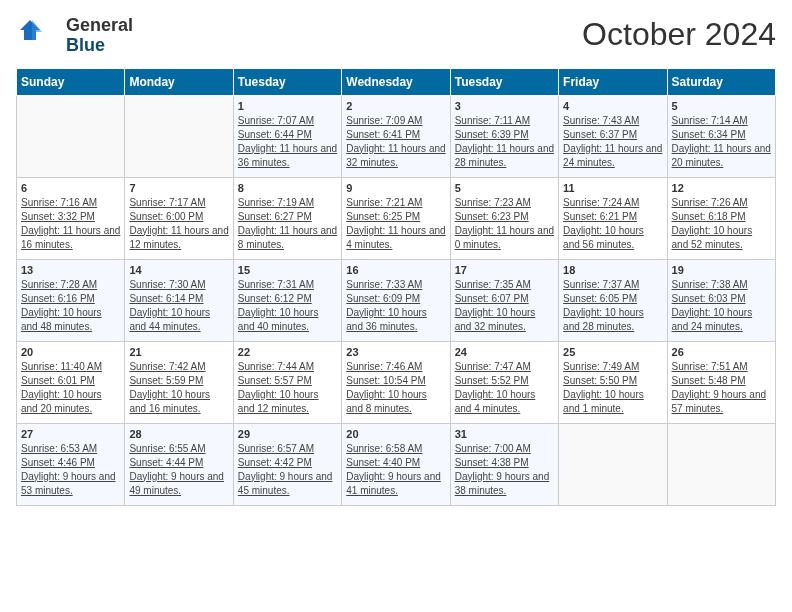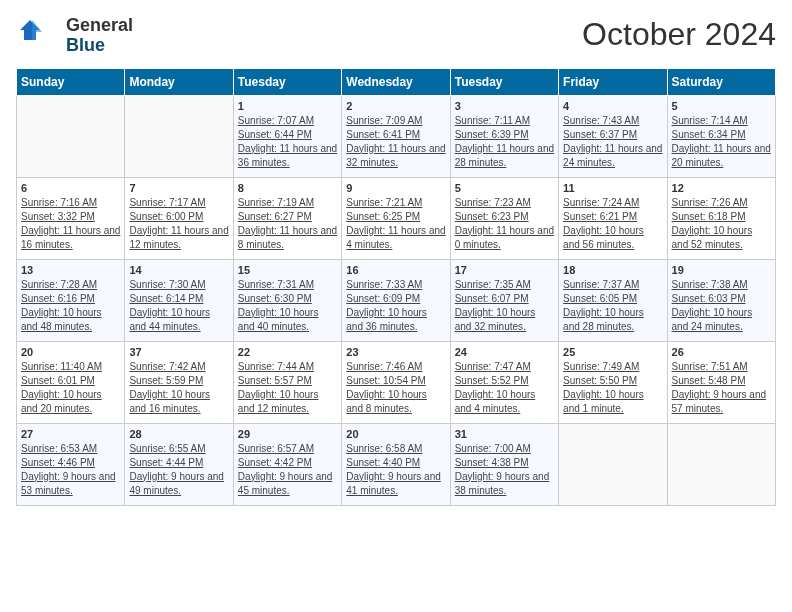--- a/index.html
+++ b/index.html
@@ -211,21 +211,21 @@
         </td>
         <td>
           <span class="day-number">14</span>
           <div class="cell-content">Sunrise: 7:30 AM
 Sunset: 6:14 PM
 Daylight: 10 hours and 44 minutes.</div>
         </td>
         <td>
           <span class="day-number">15</span>
           <div class="cell-content">Sunrise: 7:31 AM
-Sunset: 6:30 PM
+Sunset: 6:12 PM
 Daylight: 10 hours and 40 minutes.</div>
         </td>
         <td>
           <span class="day-number">16</span>
           <div class="cell-content">Sunrise: 7:33 AM
 Sunset: 6:09 PM
 Daylight: 10 hours and 36 minutes.</div>
         </td>
         <td>
           <span class="day-number">17</span>
@@ -247,21 +247,21 @@
         </td>
       </tr>
       <tr>
         <td>
           <span class="day-number">20</span>
           <div class="cell-content">Sunrise: 11:40 AM
 Sunset: 6:01 PM
 Daylight: 10 hours and 20 minutes.</div>
         </td>
         <td>
-          <span class="day-number">37</span>
+          <span class="day-number">21</span>
           <div class="cell-content">Sunrise: 7:42 AM
 Sunset: 5:59 PM
 Daylight: 10 hours and 16 minutes.</div>
         </td>
         <td>
           <span class="day-number">22</span>
           <div class="cell-content">Sunrise: 7:44 AM
 Sunset: 5:57 PM
 Daylight: 10 hours and 12 minutes.</div>
         </td>

